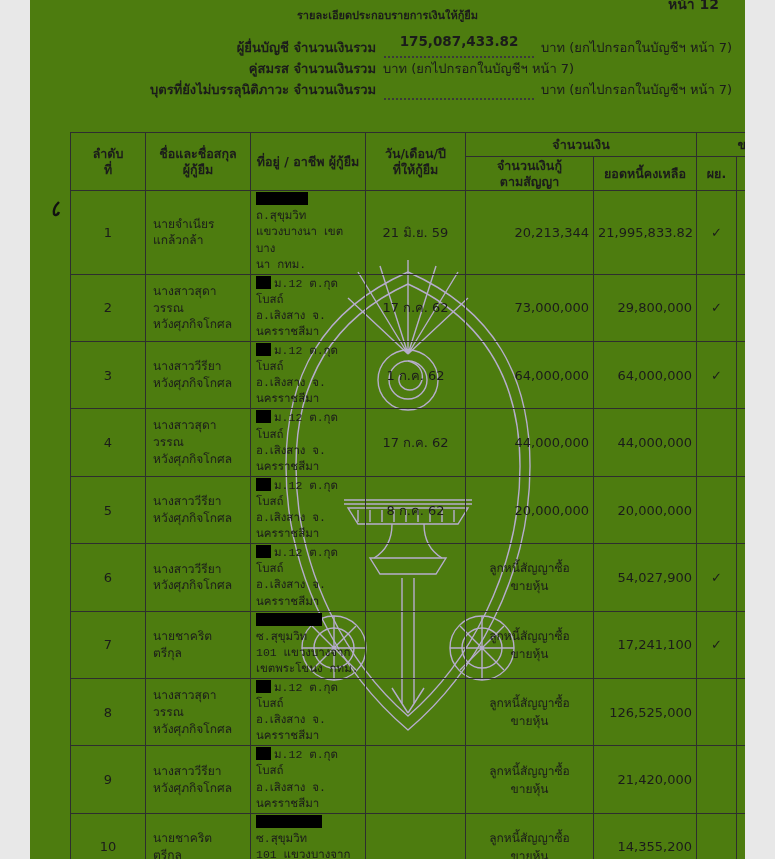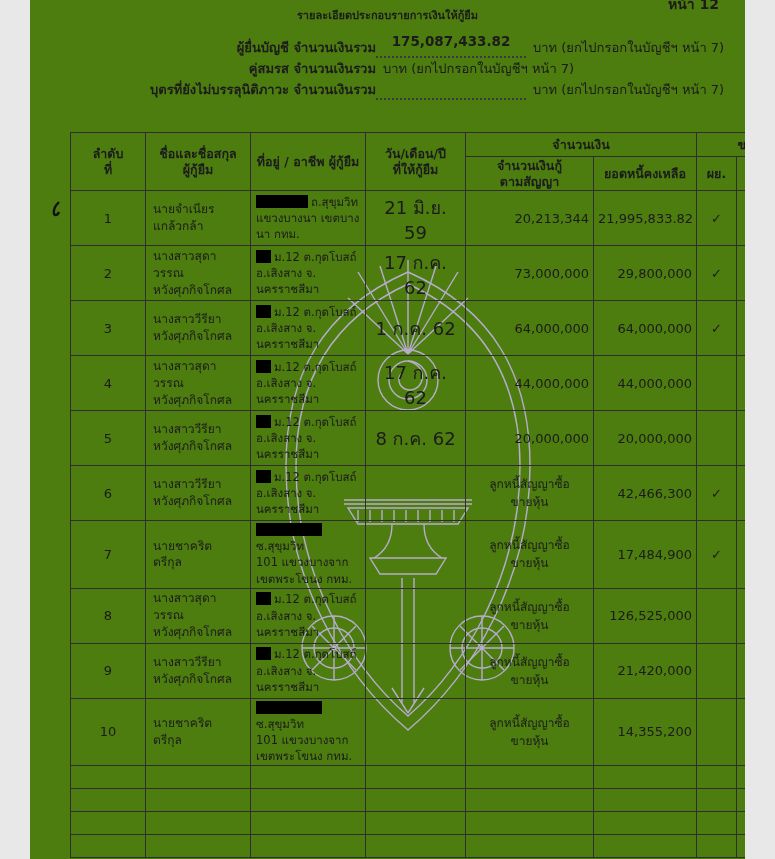--- a/index.html
+++ b/index.html
@@ -20,21 +20,21 @@
   .title {
     position: absolute; top: 6px; left: 0; width: 100%;
     text-align: center; font-size: 11px; font-weight: 700;
   }
   .summary { position: absolute; top: 37px; left: 0; width: 762px; padding-left: 46px; }
   .sline { display: flex; align-items: flex-end; height: 21px; font-size: 13px; font-weight: 700; }
   .sline .lbl { width: 300px; text-align: right; white-space: nowrap; }
   .sline .field {
     width: 150px; border-bottom: 2px dotted #3a3a3a;
     display: flex; align-items: flex-end; justify-content: center;
-    font-size: 13.5px; font-weight: 600; height: 21px;
+    font-size: 13.5px; font-weight: 600; height: 21px; margin-left: 8px;
   }
   .sline .field .amt { line-height: 1; transform: translateY(-2px); }
   .sline.raised .field .amt { transform: translateY(-8px); }
   .sline.underlined .field .amt { border-bottom: 1.5px solid #222; }
   .sline .sfx { padding-left: 7px; white-space: nowrap; font-weight: 400; }
 
   .watermark { position: absolute; left: 222px; top: 258px; z-index: 0; opacity: 0.85; }
   .pen-mark { position: absolute; left: 20px; top: 200px; }
 
   table.loans {
@@ -51,22 +51,22 @@
   .loans thead th {
     font-size: 12.5px; font-weight: 700; text-align: center;
     white-space: pre-line; line-height: 1.25;
   }
   .loans thead tr.h1 { height: 24px; }
   .loans thead tr.h2 { height: 34px; }
   .loans tbody tr.data { height: 55px; }
   .loans tbody tr.empty { height: 23px; }
   td.no   { text-align: center; font-size: 13px; }
   td.name { white-space: pre-line; padding-left: 7px; font-size: 12px; line-height: 1.4; }
-  td.addr { font-size: 11.5px; padding-left: 5px; line-height: 1.4; white-space: pre-line; }
-  td.date { text-align: center; font-size: 18px; }
+  td.addr { font-size: 11.5px; padding-left: 5px; line-height: 1.4; white-space: pre-line; font-family: Liberation Mono, monospace; }
+  td.date { text-align: center; font-size: 13px; }
   td.num  { text-align: right; padding-right: 4px; font-size: 13px; }
   td.note { text-align: center; white-space: pre-line; font-size: 12px; line-height: 1.5; }
   td.check{ text-align: center; font-size: 13px; }
   .redact {
     display: inline-block; height: 13px; background: #000;
     vertical-align: -2px; margin-right: 3px;
   }
   .footnote {
     position: absolute; top: 835px; right: 8px; z-index: 1;
     font-size: 12.5px; font-weight: 700; white-space: nowrap;
@@ -237,36 +237,36 @@
         <tr class="data">
           <td class="no">6</td>
           <td class="name">นางสาววีรียา
 หวังศุภกิจโกศล</td>
           <td class="addr"><span class="redact" style="width: 15px;"></span>ม.12 ต.กุดโบสถ์
 อ.เสิงสาง จ.
 นครราชสีมา</td>
           <td class="date"></td>
           <td class="note">ลูกหนี้สัญญาซื้อ
 ขายหุ้น</td>
-          <td class="num">42,466,300</td>
+          <td class="num">54,027,900</td>
           <td class="check">✓</td>
           <td class="check"></td>
           <td class="check"></td>
         </tr>
         <tr class="data">
           <td class="no">7</td>
           <td class="name">นายชาคริต
 ตรีกุล</td>
           <td class="addr"><span class="redact" style="width: 66px;"></span>ซ.สุขุมวิท
 101 แขวงบางจาก
 เขตพระโขนง กทม.</td>
           <td class="date"></td>
           <td class="note">ลูกหนี้สัญญาซื้อ
 ขายหุ้น</td>
-          <td class="num">17,484,900</td>
+          <td class="num">17,241,100</td>
           <td class="check">✓</td>
           <td class="check"></td>
           <td class="check"></td>
         </tr>
         <tr class="data">
           <td class="no">8</td>
           <td class="name">นางสาวสุดาวรรณ
 หวังศุภกิจโกศล</td>
           <td class="addr"><span class="redact" style="width: 15px;"></span>ม.12 ต.กุดโบสถ์
 อ.เสิงสาง จ.

